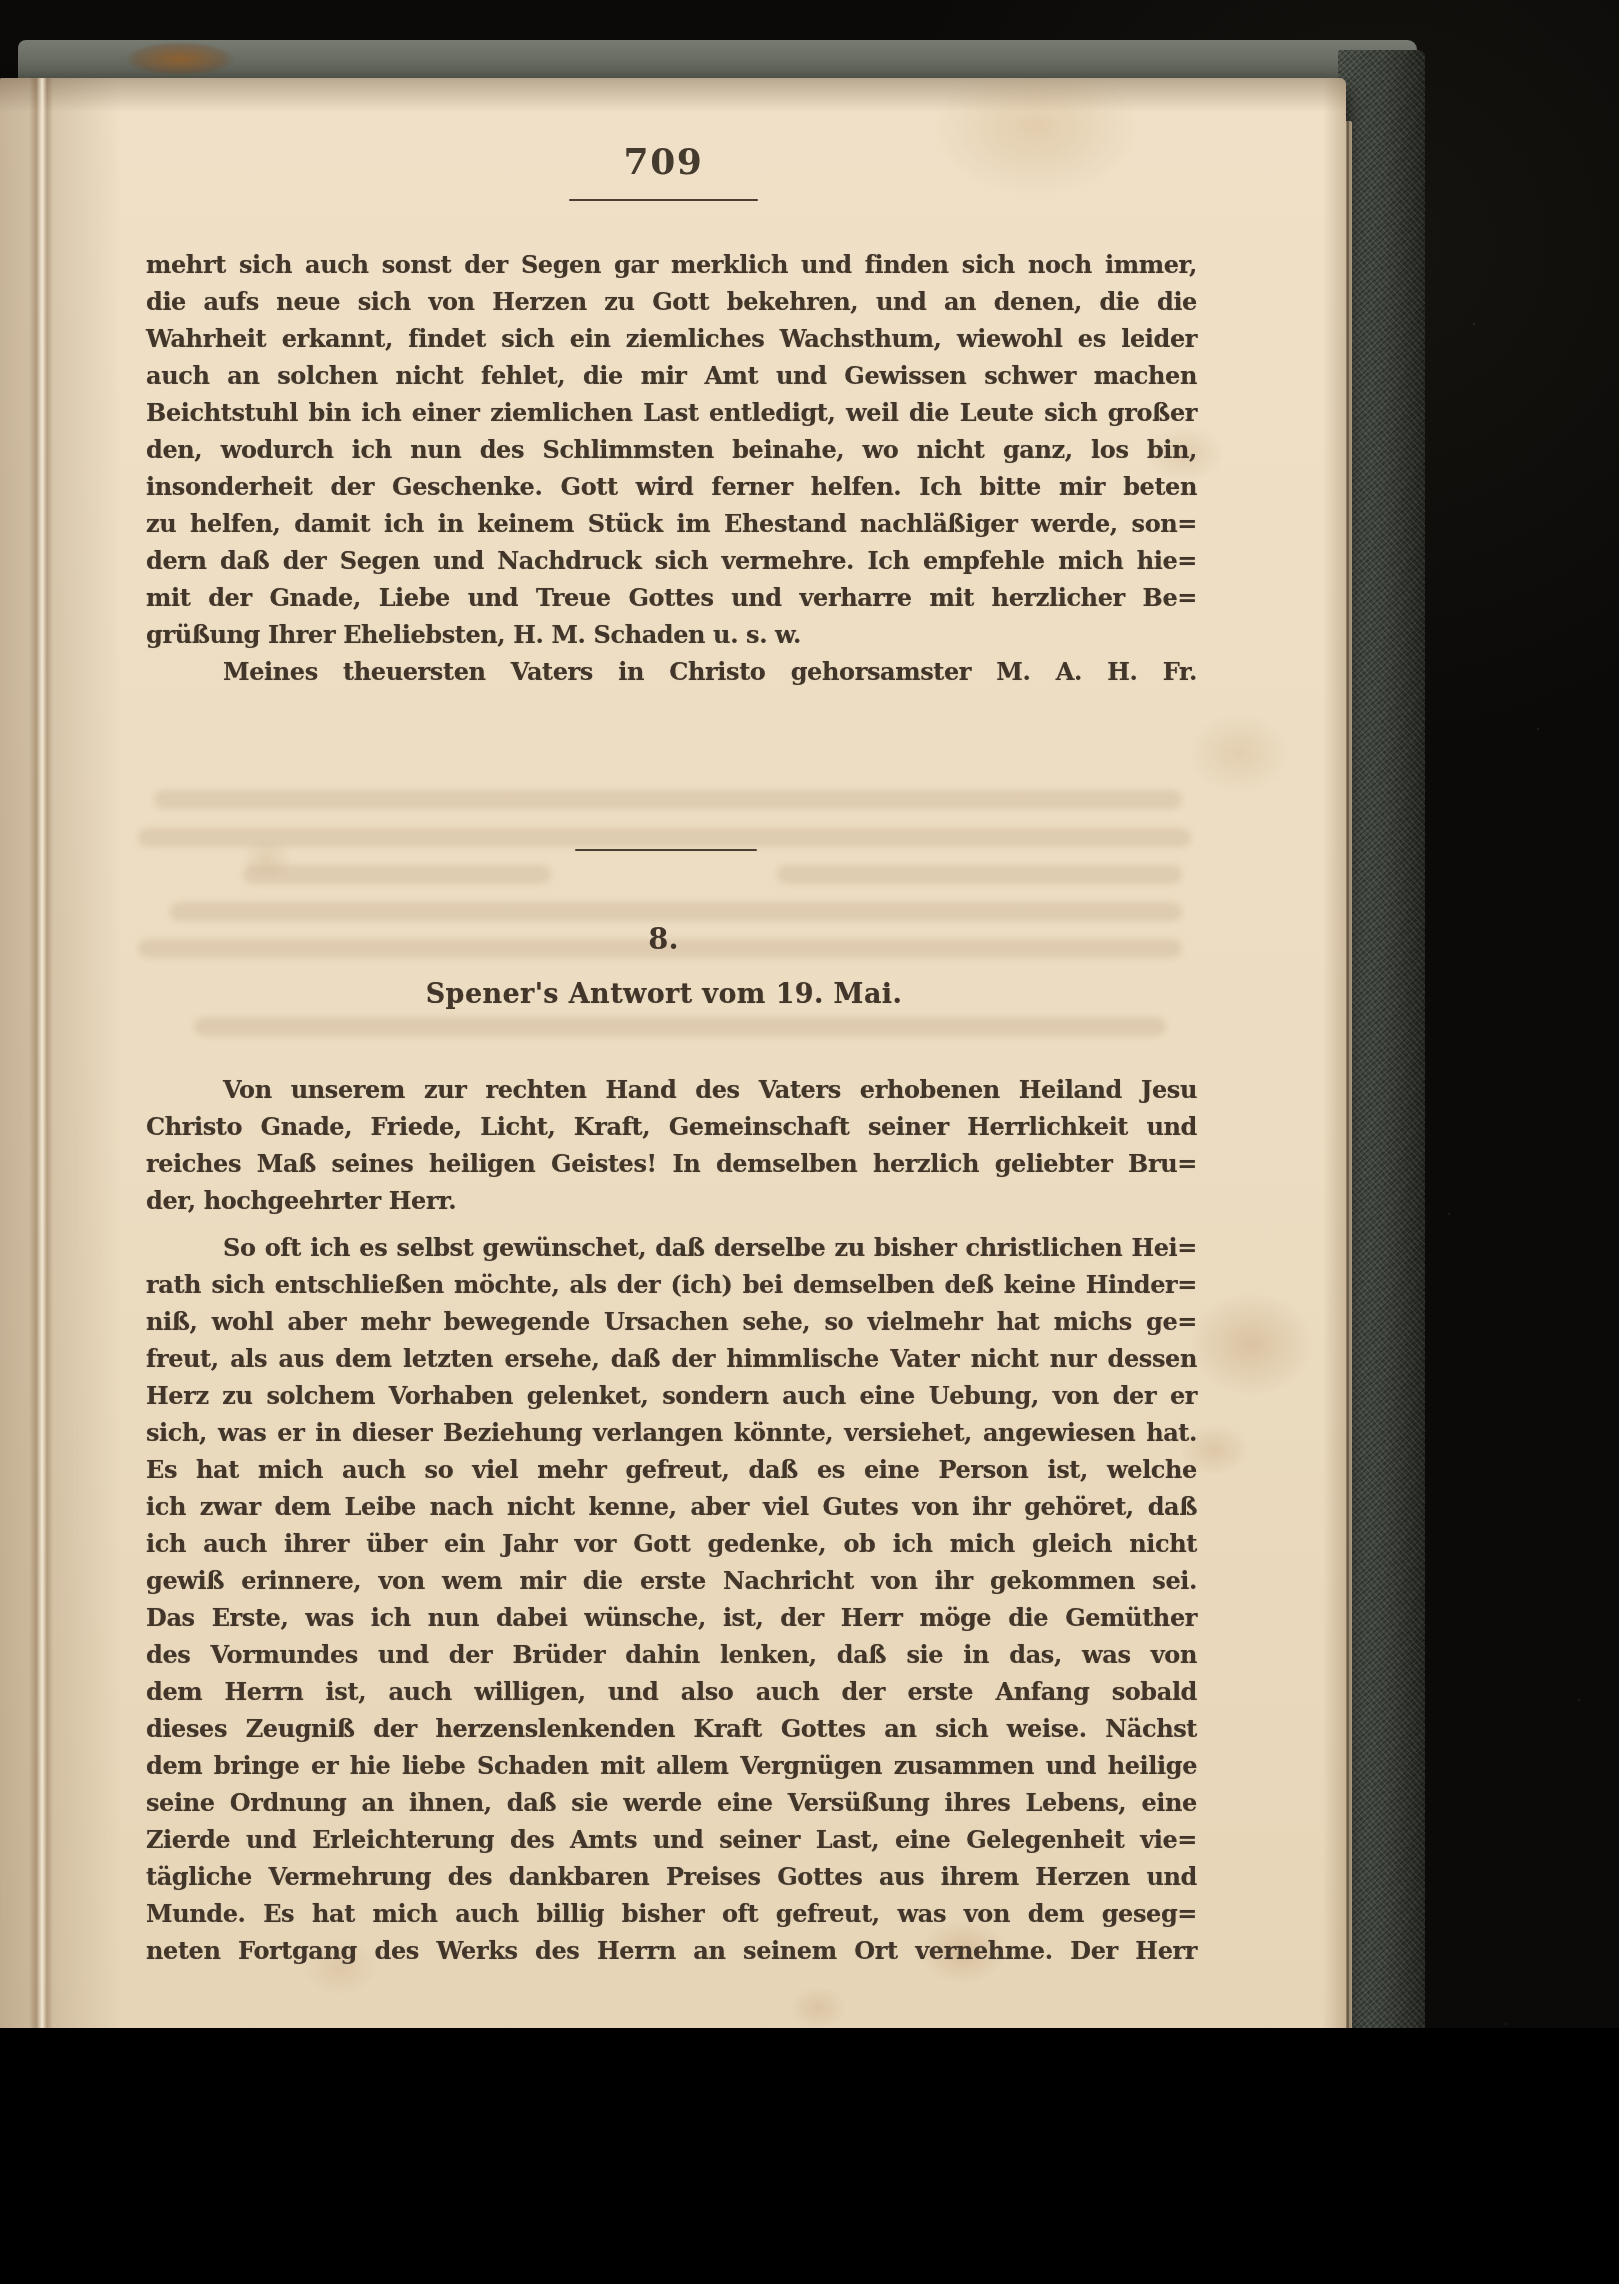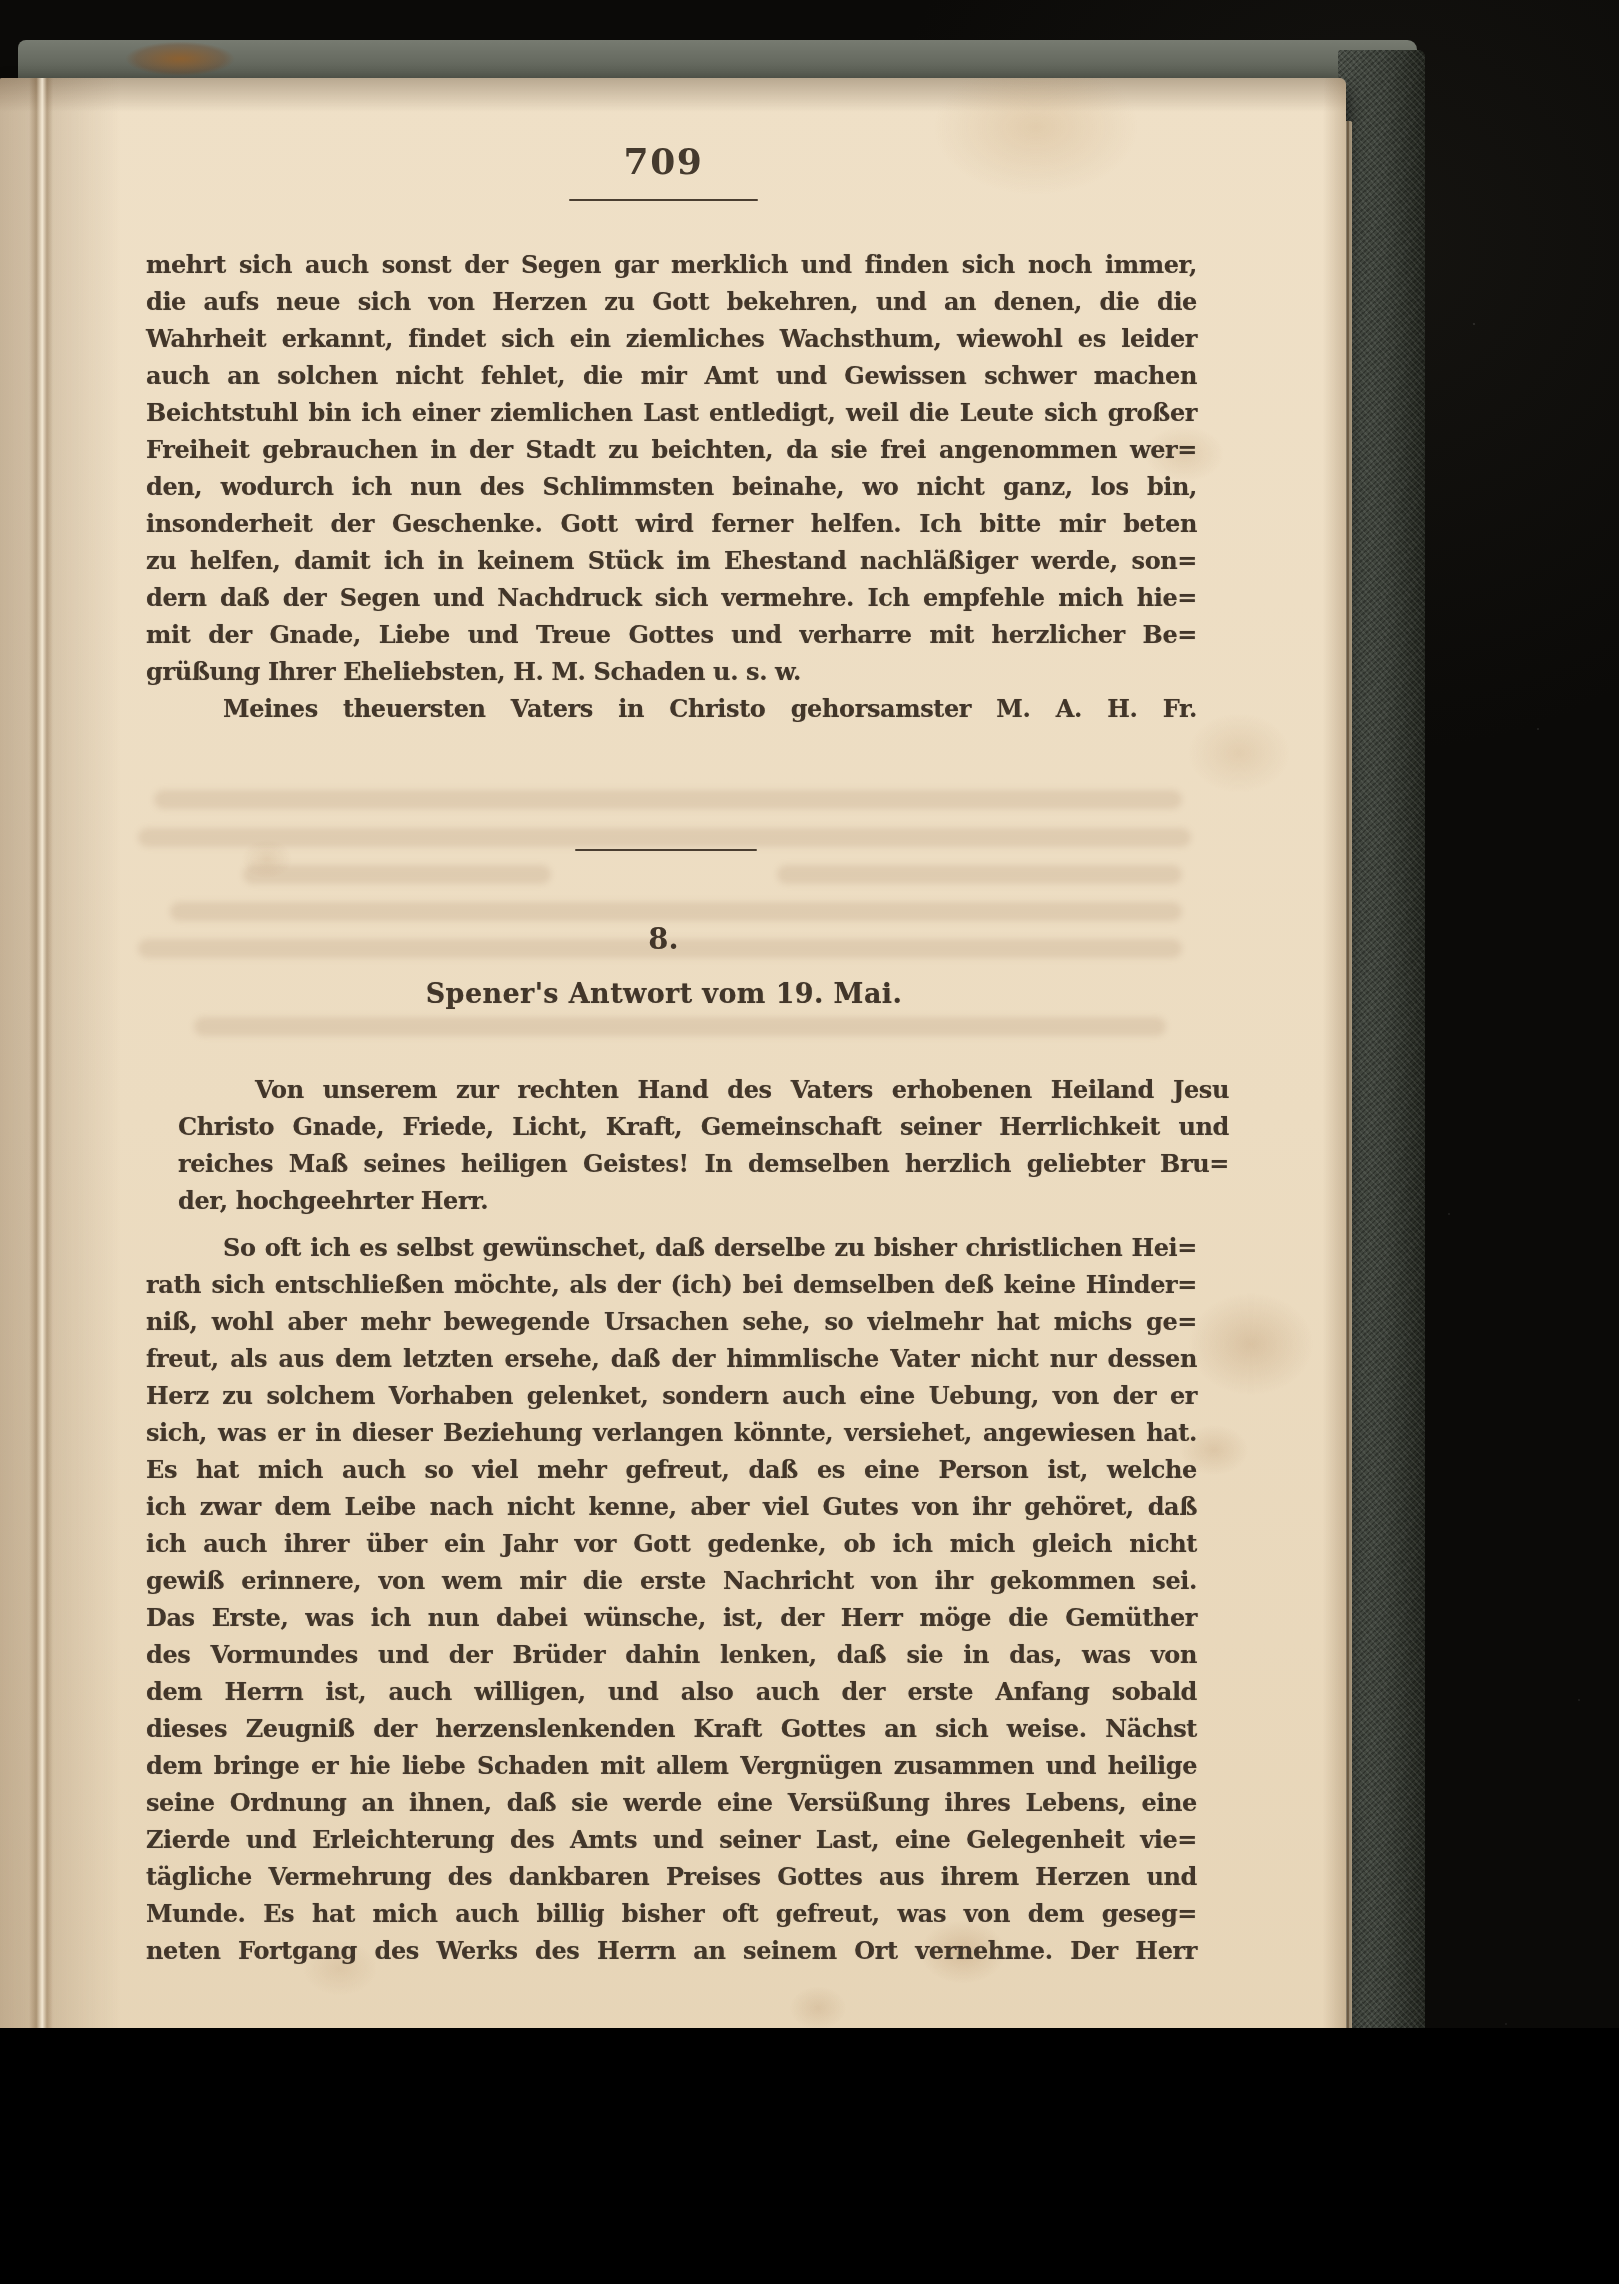--- a/index.html
+++ b/index.html
@@ -63,21 +63,21 @@
   
   .pagenum{position:absolute;left:569px;top:62px;width:189px;text-align:center;
     font-size:36px;font-weight:700;color:#453a2e;letter-spacing:1.6px;}
   .rule{position:absolute;height:2.4px;background:#4a3e31;border-radius:1.6px;}
   .rule.under-num{left:569px;top:121px;width:189px;}
   .rule.divider{left:575px;top:771px;width:182px;}
   .textblock{position:absolute;left:146px;width:1051px;color:#42362a;
     font-size:24px;font-weight:700;letter-spacing:-0.4px;
     text-shadow:0 0 0.8px rgba(66,54,42,.45);}
   .tb-letter1{top:168px;line-height:37px;}
-  .tb-salute {top:993px;line-height:37px;margin-left:32px;}
+  .tb-salute {top:993px;line-height:37px;}
   .tb-body   {top:1151px;line-height:37px;}
   .tline{white-space:nowrap;text-align:justify;text-align-last:justify;}
   .tline.left{text-align:left;text-align-last:left;}
   .tline.indent{text-indent:77px;}
   .sec-num{position:absolute;left:569px;top:844px;width:189px;text-align:center;
     font-size:29px;font-weight:700;color:#42362a;}
   .sec-title{position:absolute;left:243px;top:900px;width:842px;text-align:center;
     font-size:27px;font-weight:700;color:#42362a;letter-spacing:0.4px;
     text-shadow:0 0 0.8px rgba(66,54,42,.45);}
   
@@ -122,21 +122,20 @@
     <div class="pagenum">709</div>
     <div class="rule under-num"></div>
 
     <div class="textblock tb-letter1">
 
     <div class="tline">mehrt sich auch sonst der Segen gar merklich und finden sich noch immer,</div>
         <div class="tline">die aufs neue sich von Herzen zu Gott bekehren, und an denen, die die</div>
         <div class="tline">Wahrheit erkannt, findet sich ein ziemliches Wachsthum, wiewohl es leider</div>
         <div class="tline">auch an solchen nicht fehlet, die mir Amt und Gewissen schwer machen</div>
         <div class="tline">Beichtstuhl bin ich einer ziemlichen Last entledigt, weil die Leute sich großer</div>
-        <div class="tline">Freiheit gebrauchen in der Stadt zu beichten, da sie frei angenommen wer=</div>
         <div class="tline">den, wodurch ich nun des Schlimmsten beinahe, wo nicht ganz, los bin,</div>
         <div class="tline">insonderheit der Geschenke.  Gott wird ferner helfen.  Ich bitte mir beten</div>
         <div class="tline">zu helfen, damit ich in keinem Stück im Ehestand nachläßiger werde, son=</div>
         <div class="tline">dern daß der Segen und Nachdruck sich vermehre.  Ich empfehle mich hie=</div>
         <div class="tline">mit der Gnade, Liebe und Treue Gottes und verharre mit herzlicher Be=</div>
         <div class="tline left">grüßung Ihrer Eheliebsten, H. M. Schaden u. s. w.</div>
         <div class="tline indent">Meines theuersten Vaters in Christo gehorsamster M. A. H. Fr.</div>
       </div>
 
     <div class="rule divider"></div>

